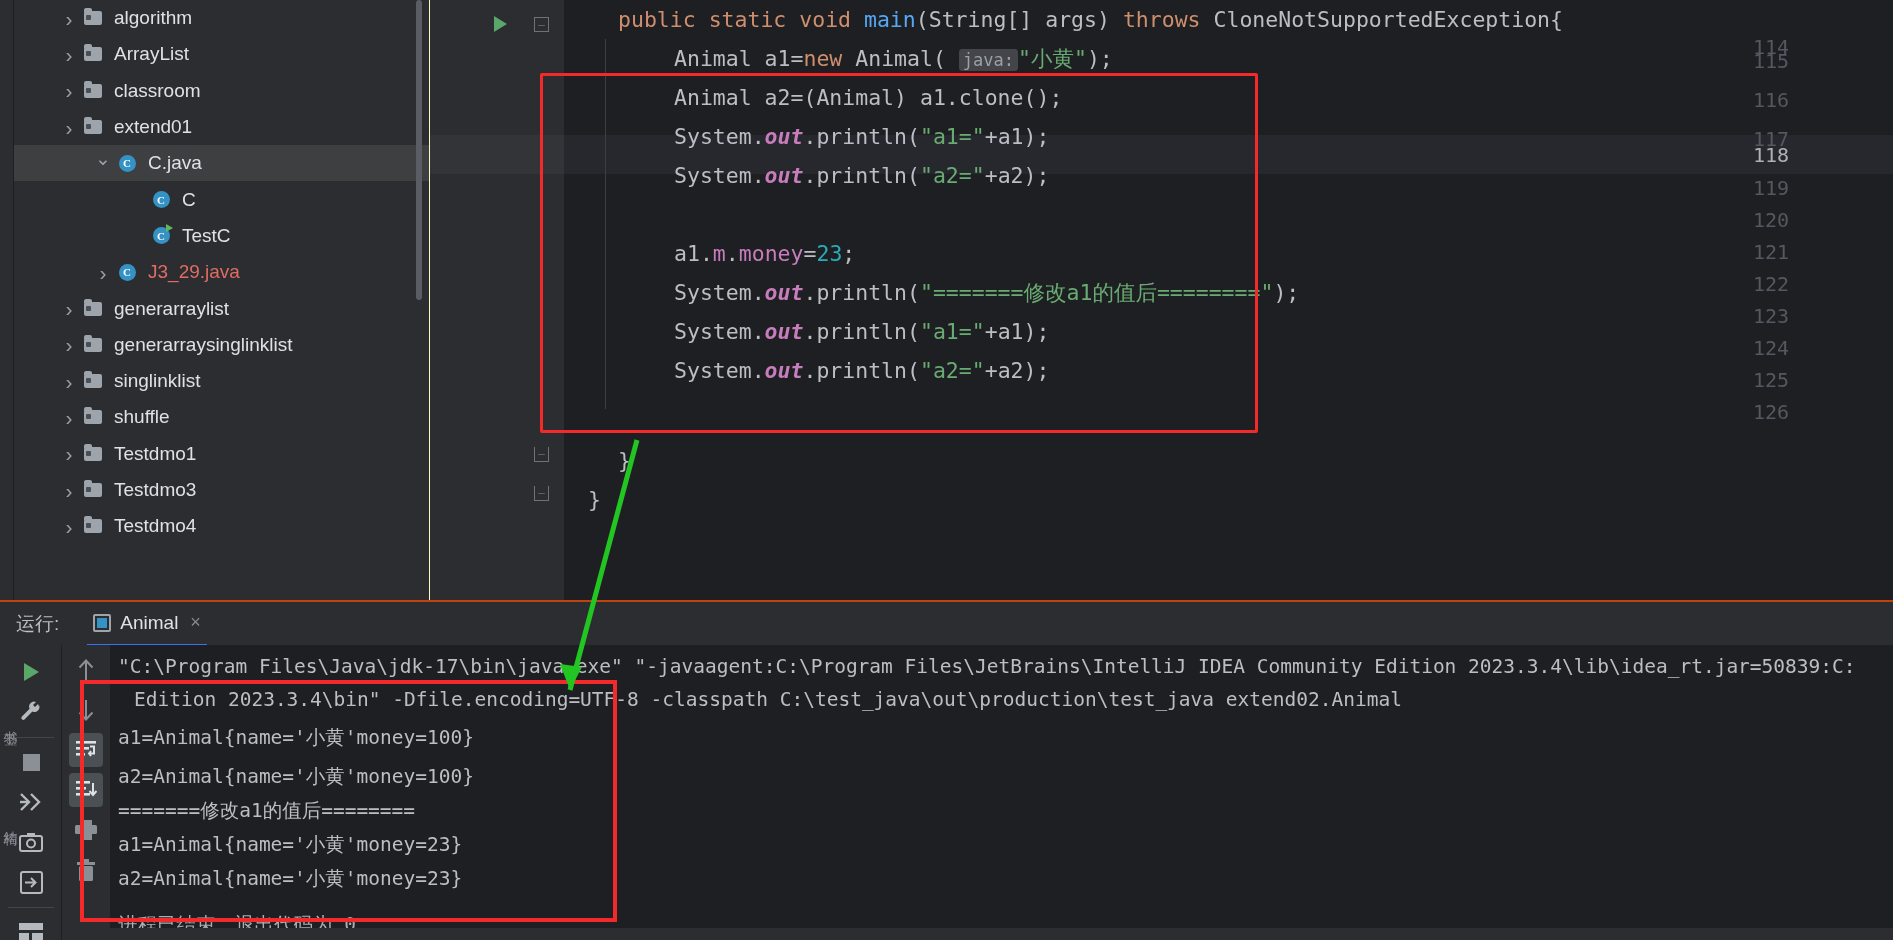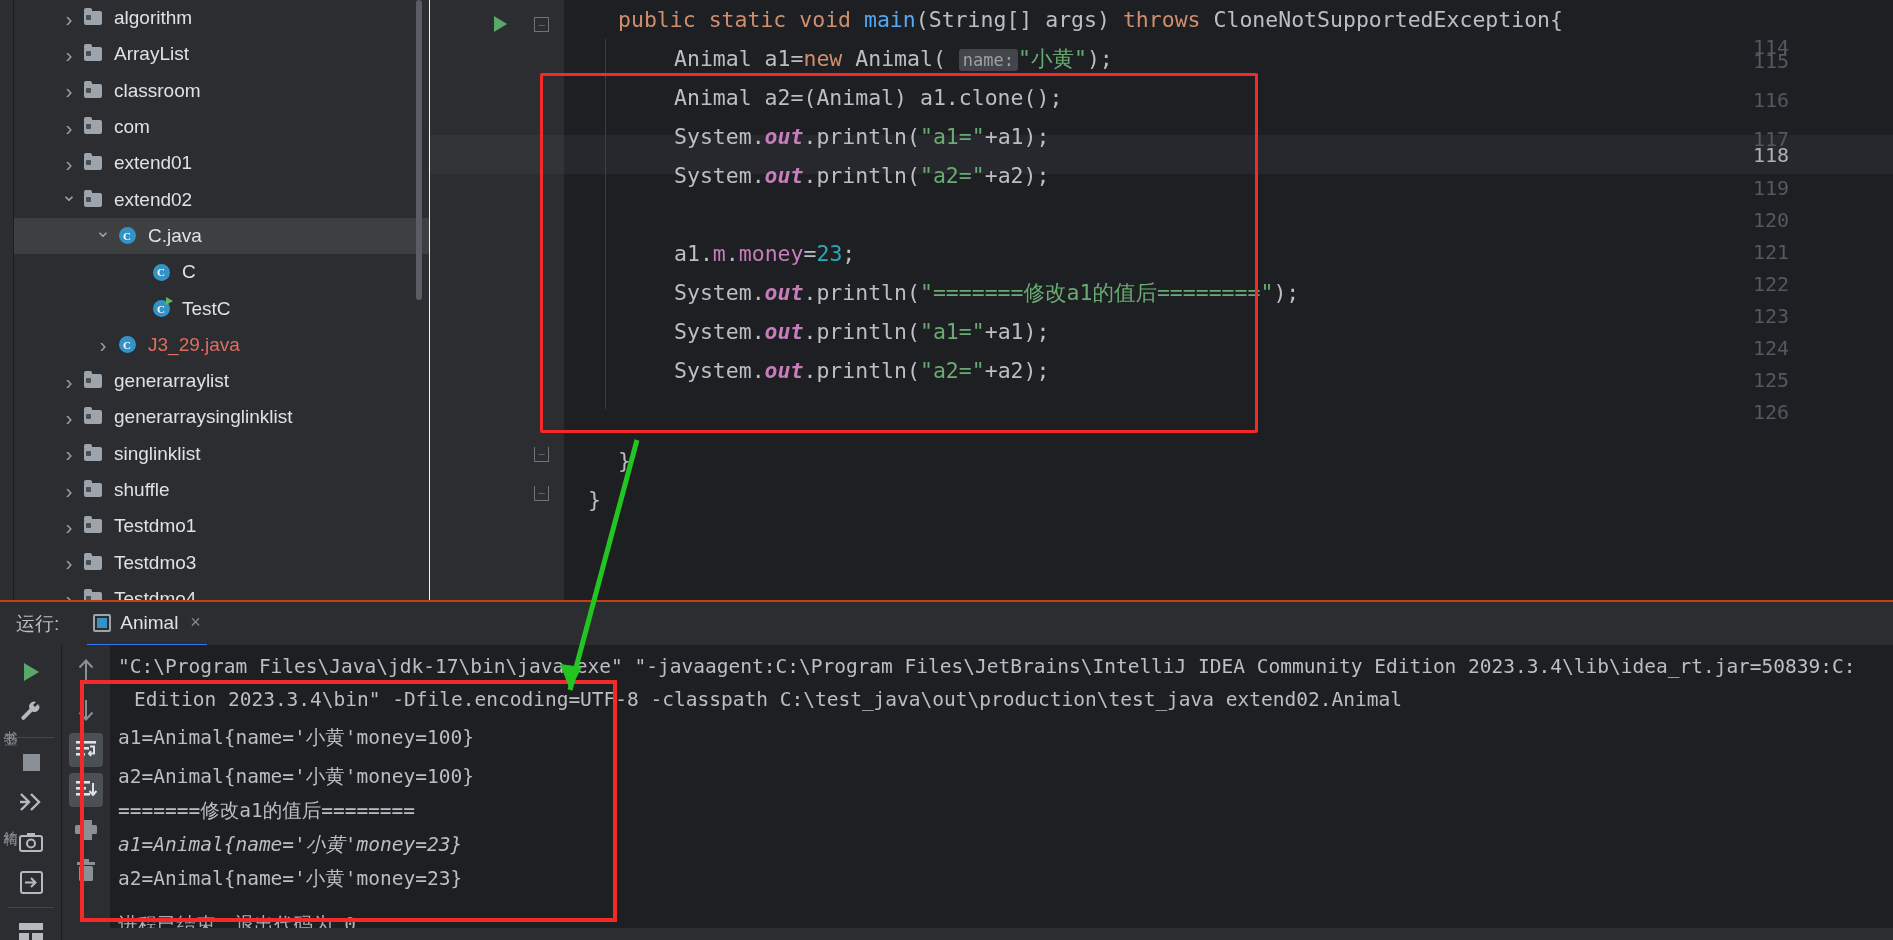--- a/index.html
+++ b/index.html
@@ -231,35 +231,21 @@
           <span class="ico">
             <span class="folder-ico"></span>
           </span>
           <span class="tree-label">classroom</span>
         </div>
         <div class="tree-row" style="padding-left: 44px;">
           <span class="chev right"></span>
           <span class="ico">
             <span class="folder-ico"></span>
           </span>
-          <span class="tree-label">com</span>
-        </div>
-        <div class="tree-row" style="padding-left: 44px;">
-          <span class="chev right"></span>
-          <span class="ico">
-            <span class="folder-ico"></span>
-          </span>
           <span class="tree-label">extend01</span>
-        </div>
-        <div class="tree-row" style="padding-left: 44px;">
-          <span class="chev down"></span>
-          <span class="ico">
-            <span class="folder-ico"></span>
-          </span>
-          <span class="tree-label">extend02</span>
         </div>
         <div class="tree-row selected" style="padding-left: 78px;">
           <span class="chev down"></span>
           <span class="ico">
             <span class="class-ico">C</span>
           </span>
           <span class="tree-label">C.java</span>
         </div>
         <div class="tree-row" style="padding-left: 112px;">
           <span class="chev blank"></span>
@@ -361,21 +347,21 @@
     <div class="fold" style="left:104px;top:17px;">–</div>
     <div class="fold end" style="left:104px;top:447px;">–</div>
     <div class="fold end" style="left:104px;top:486px;">–</div>
 
     <div class="indent-guide" style="left:175px;top:39px;height:370px;"></div>
 
     <div class="codearea">
 
       <div class="cl" style="top:0px;left:54px;"><span class="kw">public</span><span class="txt"> </span><span class="kw">static</span><span class="txt"> </span><span class="kw">void</span><span class="txt"> </span><span class="fn">main</span><span class="txt">(</span><span class="txt">String[] args)</span><span class="txt"> </span><span class="kw">throws</span><span class="txt"> </span><span class="txt">CloneNotSupportedException{</span></div>
 
-      <div class="cl" style="top:39px;left:110px;"><span class="txt">Animal</span><span class="txt"> a1=</span><span class="kw">new</span><span class="txt"> Animal(</span><span class="txt"> </span><span class="param-hint">name:</span><span class="str">"小黄"</span><span class="txt">);</span></div>
+      <div class="cl" style="top:39px;left:110px;"><span class="txt">Animal</span><span class="txt"> a1=</span><span class="kw">new</span><span class="txt"> Animal(</span><span class="txt"> </span><span class="param-hint">java:</span><span class="str">"小黄"</span><span class="txt">);</span></div>
 
       <div class="cl" style="top:78px;left:110px;"><span class="txt">Animal a2=(Animal) a1.clone();</span></div>
 
       <div class="cl" style="top:117px;left:110px;"><span class="txt">System.</span><span class="sout">out</span><span class="txt">.println(</span><span class="str">"a1="</span><span class="txt">+a1);</span></div>
 
       <div class="cl" style="top:156px;left:110px;"><span class="txt">System.</span><span class="sout">out</span><span class="txt">.println(</span><span class="str">"a2="</span><span class="txt">+a2);</span></div>
 
       <div class="cl" style="top:234px;left:110px;"><span class="txt">a1.</span><span class="fld">m</span><span class="txt">.</span><span class="fld">money</span><span class="txt">=</span><span class="num">23</span><span class="txt">;</span></div>
 
       <div class="cl" style="top:273px;left:110px;"><span class="txt">System.</span><span class="sout">out</span><span class="txt">.println(</span><span class="str">"=======修改a1的值后========"</span><span class="txt">);</span></div>
@@ -488,21 +474,21 @@
 
   <div class="vlabel" style="top:820px;left:2px;">结构</div>
   <div class="vlabel" style="top:720px;left:2px;">书签</div>
 
   <div class="console">
     <div class="cline" style="top:10px;left:8px;">"C:\Program Files\Java\jdk-17\bin\java.exe" "-javaagent:C:\Program Files\JetBrains\IntelliJ IDEA Community Edition 2023.3.4\lib\idea_rt.jar=50839:C:</div>
     <div class="cline" style="top:43px;left:24px;">Edition 2023.3.4\bin" -Dfile.encoding=UTF-8 -classpath C:\test_java\out\production\test_java extend02.Animal</div>
     <div class="cline" style="top:79px;left:8px;">a1=Animal{name='小黄'money=100}</div>
     <div class="cline" style="top:118px;left:8px;">a2=Animal{name='小黄'money=100}</div>
     <div class="cline" style="top:152px;left:8px;">=======修改a1的值后========</div>
-    <div class="cline" style="top:186px;left:8px;font-style:italic;">a1=Animal{name='小黄'money=23}</div>
+    <div class="cline" style="top:186px;left:8px;">a1=Animal{name='小黄'money=23}</div>
     <div class="cline" style="top:220px;left:8px;">a2=Animal{name='小黄'money=23}</div>
     <div class="cline grey" style="top:266px;left:8px;">进程已结束，退出代码为 0</div>
   </div>
 
   <div class="redbox-console" style="left:80px;top:680px;width:537px;height:242px;"></div>
 
   <svg class="green-arrow" width="1893" height="940">
     <line x1="637" y1="440" x2="570" y2="690" stroke="#22c522" stroke-width="5"></line>
     <polygon points="570,690 582,667 560,664" fill="#22c522"></polygon>
   </svg>

